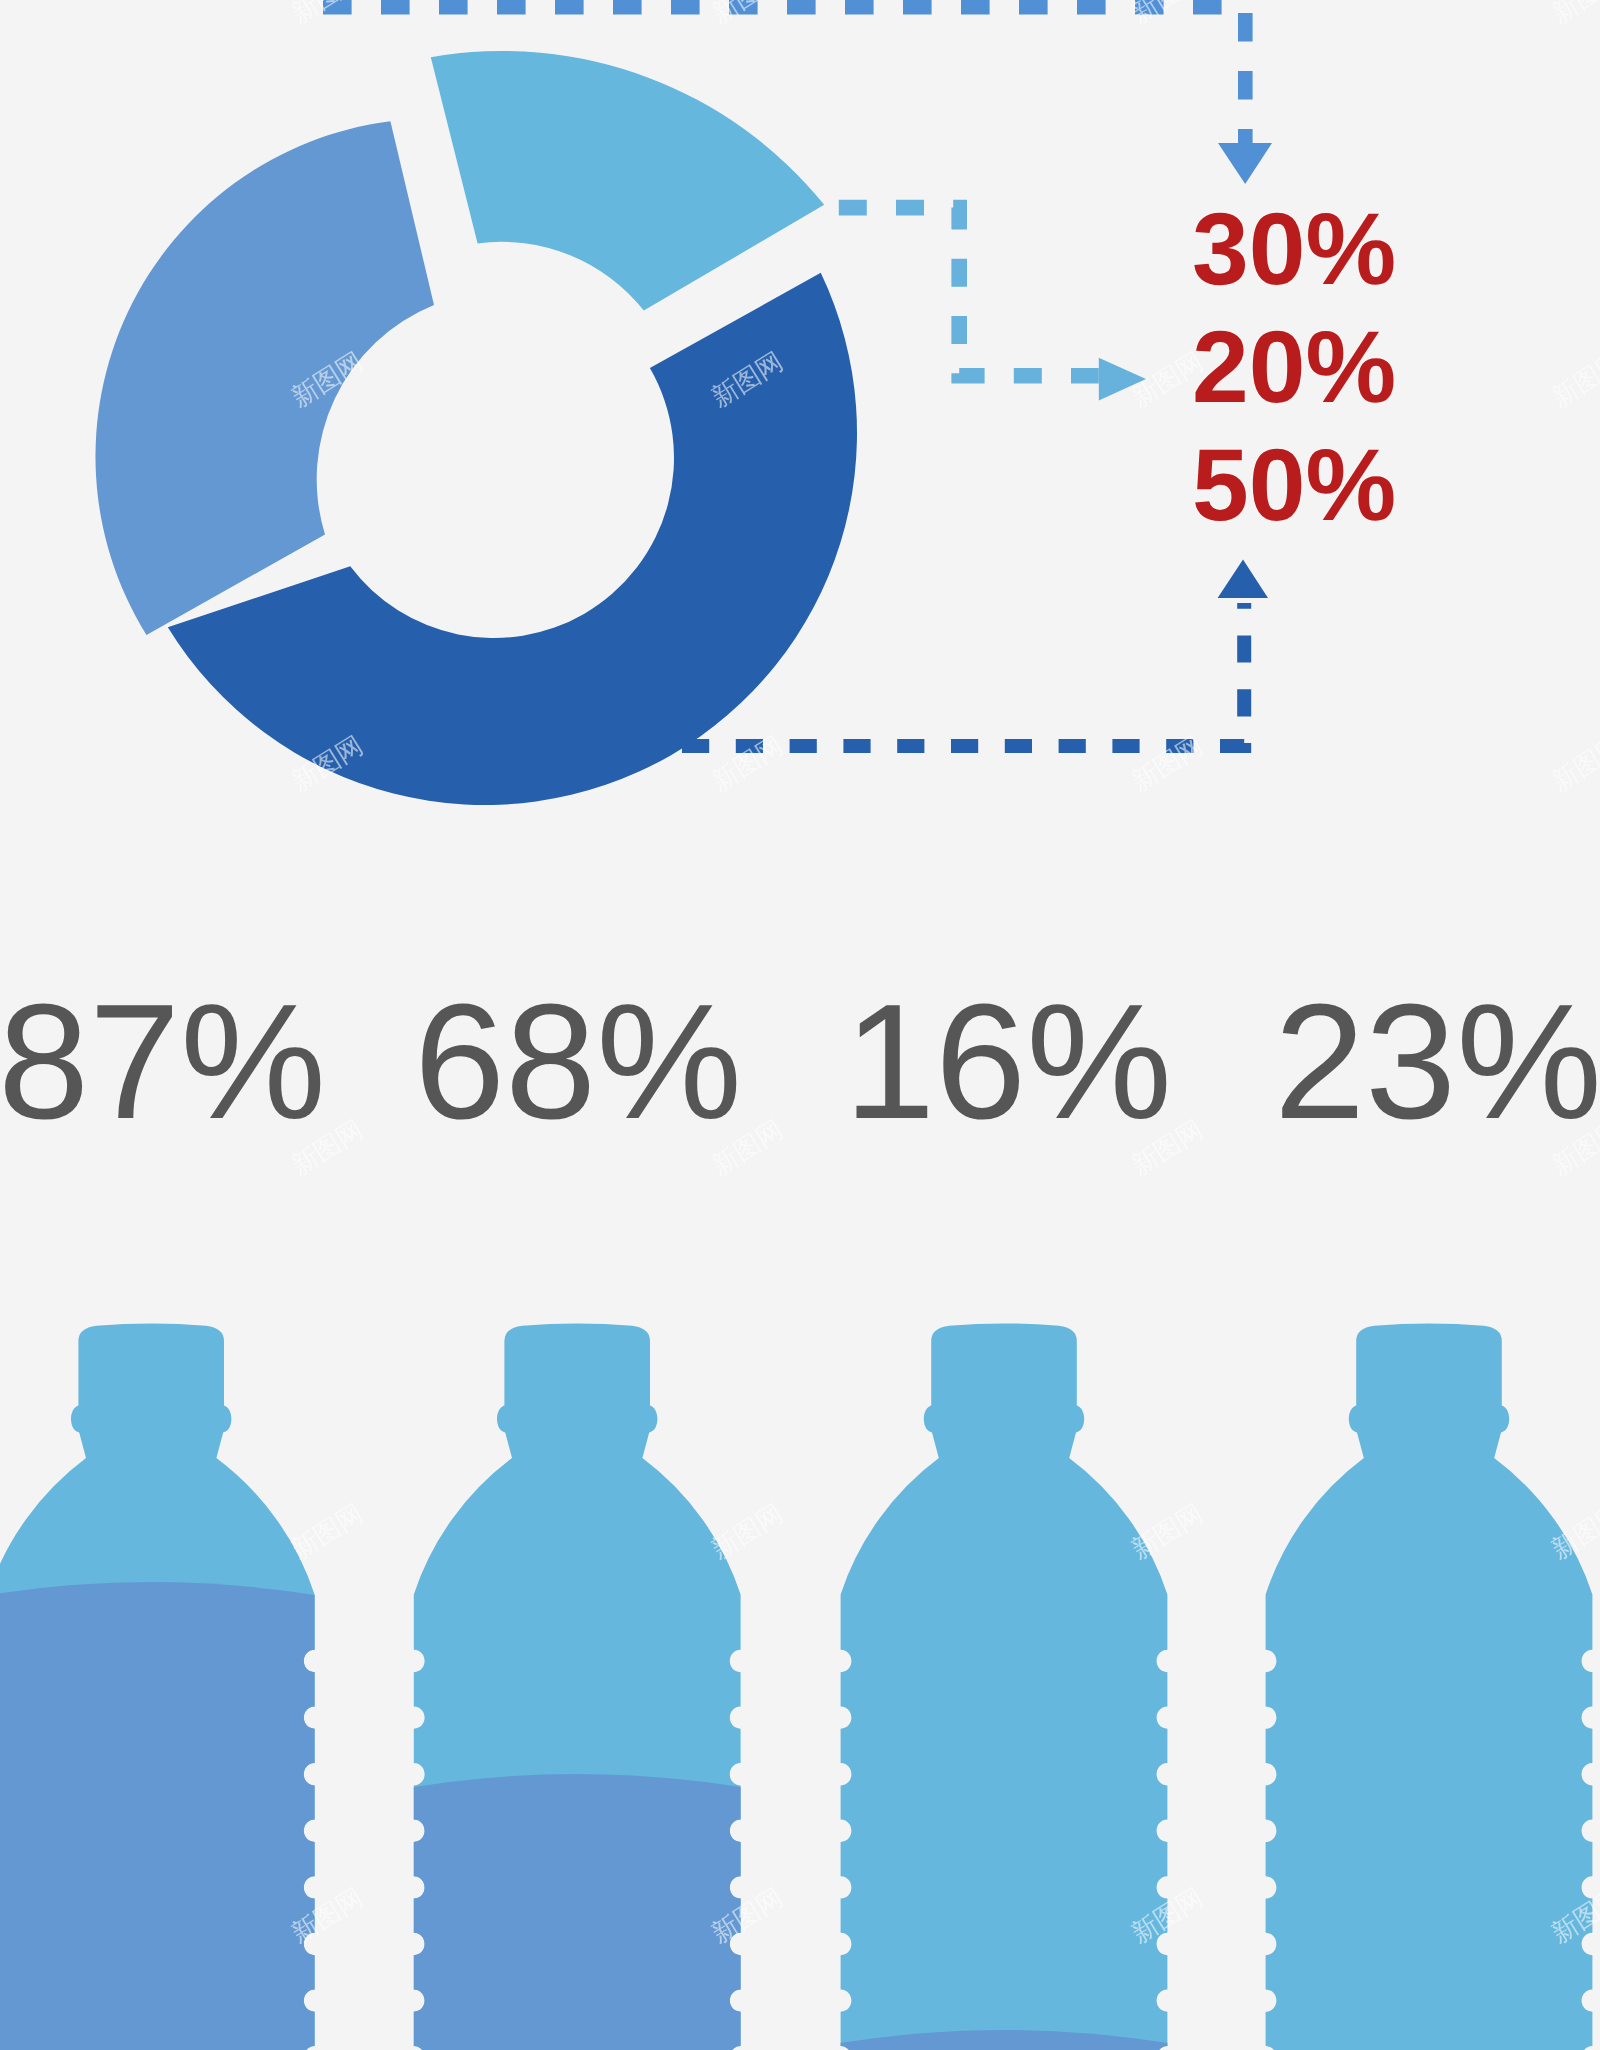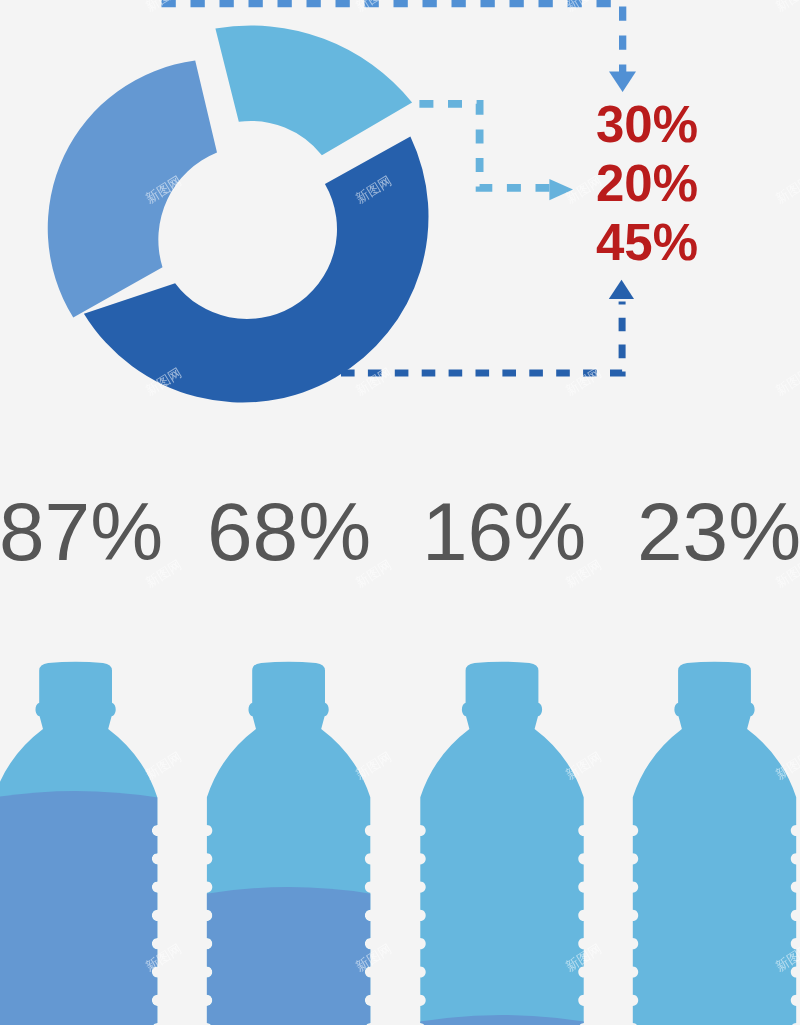--- a/index.html
+++ b/index.html
@@ -63,21 +63,21 @@
             <path d="M678.1 670.5Q678.1 664.0 687.1 662.9Q714.5 660.5 741.9 662.9Q750.9 664.0 750.9 670.5L750.9 702.8C755.9 704.3 755.9 715.3 750.5 716.3L747.1 729.0A140.0 140.0 0 0 1 796.2 797.2L796.2 824.9C789.0 825.2 789.0 835.8 796.2 836.1L796.2 853.2C789.0 853.5 789.0 864.1 796.2 864.4L796.2 881.5C789.0 881.8 789.0 892.4 796.2 892.7L796.2 909.8C789.0 910.1 789.0 920.7 796.2 921.0L796.2 938.1C789.0 938.4 789.0 949.0 796.2 949.3L796.2 966.4C789.0 966.7 789.0 977.3 796.2 977.6L796.2 994.7C789.0 995.0 789.0 1005.6 796.2 1005.9L796.2 1023.0C789.0 1023.3 789.0 1033.9 796.2 1034.2L796.2 1051.3C789.0 1051.6 789.0 1062.2 796.2 1062.5L796.2 1079.6C789.0 1079.9 789.0 1090.5 796.2 1090.8L796.2 1100.0L632.8 1100.0L632.8 1090.8C640.0 1090.5 640.0 1079.9 632.8 1079.6L632.8 1062.5C640.0 1062.2 640.0 1051.6 632.8 1051.3L632.8 1034.2C640.0 1033.9 640.0 1023.3 632.8 1023.0L632.8 1005.9C640.0 1005.6 640.0 995.0 632.8 994.7L632.8 977.6C640.0 977.3 640.0 966.7 632.8 966.4L632.8 949.3C640.0 949.0 640.0 938.4 632.8 938.1L632.8 921.0C640.0 920.7 640.0 910.1 632.8 909.8L632.8 892.7C640.0 892.4 640.0 881.8 632.8 881.5L632.8 864.4C640.0 864.1 640.0 853.5 632.8 853.2L632.8 836.1C640.0 835.8 640.0 825.2 632.8 824.9L632.8 797.2A140.0 140.0 0 0 1 681.9 729.0L678.5 716.3C673.1 715.3 673.1 704.3 678.1 702.8Z"></path>
           </clipPath>
         <path fill="#66b7de" d="M678.1 670.5Q678.1 664.0 687.1 662.9Q714.5 660.5 741.9 662.9Q750.9 664.0 750.9 670.5L750.9 702.8C755.9 704.3 755.9 715.3 750.5 716.3L747.1 729.0A140.0 140.0 0 0 1 796.2 797.2L796.2 824.9C789.0 825.2 789.0 835.8 796.2 836.1L796.2 853.2C789.0 853.5 789.0 864.1 796.2 864.4L796.2 881.5C789.0 881.8 789.0 892.4 796.2 892.7L796.2 909.8C789.0 910.1 789.0 920.7 796.2 921.0L796.2 938.1C789.0 938.4 789.0 949.0 796.2 949.3L796.2 966.4C789.0 966.7 789.0 977.3 796.2 977.6L796.2 994.7C789.0 995.0 789.0 1005.6 796.2 1005.9L796.2 1023.0C789.0 1023.3 789.0 1033.9 796.2 1034.2L796.2 1051.3C789.0 1051.6 789.0 1062.2 796.2 1062.5L796.2 1079.6C789.0 1079.9 789.0 1090.5 796.2 1090.8L796.2 1100.0L632.8 1100.0L632.8 1090.8C640.0 1090.5 640.0 1079.9 632.8 1079.6L632.8 1062.5C640.0 1062.2 640.0 1051.6 632.8 1051.3L632.8 1034.2C640.0 1033.9 640.0 1023.3 632.8 1023.0L632.8 1005.9C640.0 1005.6 640.0 995.0 632.8 994.7L632.8 977.6C640.0 977.3 640.0 966.7 632.8 966.4L632.8 949.3C640.0 949.0 640.0 938.4 632.8 938.1L632.8 921.0C640.0 920.7 640.0 910.1 632.8 909.8L632.8 892.7C640.0 892.4 640.0 881.8 632.8 881.5L632.8 864.4C640.0 864.1 640.0 853.5 632.8 853.2L632.8 836.1C640.0 835.8 640.0 825.2 632.8 824.9L632.8 797.2A140.0 140.0 0 0 1 681.9 729.0L678.5 716.3C673.1 715.3 673.1 704.3 678.1 702.8Z"></path>
         <path fill="#6498d2" clip-path="url(#bclip4)" d="M629.8 1157.0Q714.5 1143.0 799.2 1157.0L799.2 1100.0L629.8 1100.0Z"></path>
       </g>
     </g>
   </svg>
   <div>
     <div class="callout" style="left:596px;top:99px">30%</div>
     <div class="callout" style="left:596px;top:158px">20%</div>
-    <div class="callout" style="left:596px;top:217px">45%</div>
+    <div class="callout" style="left:596px;top:217px">50%</div>
   </div>
   <div>
     <div class="bigpct" style="left:-69px;top:491px;width:300px">87%</div>
     <div class="bigpct" style="left:139px;top:491px;width:300px">68%</div>
     <div class="bigpct" style="left:354px;top:491px;width:300px">16%</div>
     <div class="bigpct" style="left:569px;top:491px;width:300px">23%</div>
   </div>
   <div id="wm">
     <div class="wm" style="left:152px;top:-2px">新图网</div>
     <div class="wm" style="left:362px;top:-2px">新图网</div>

